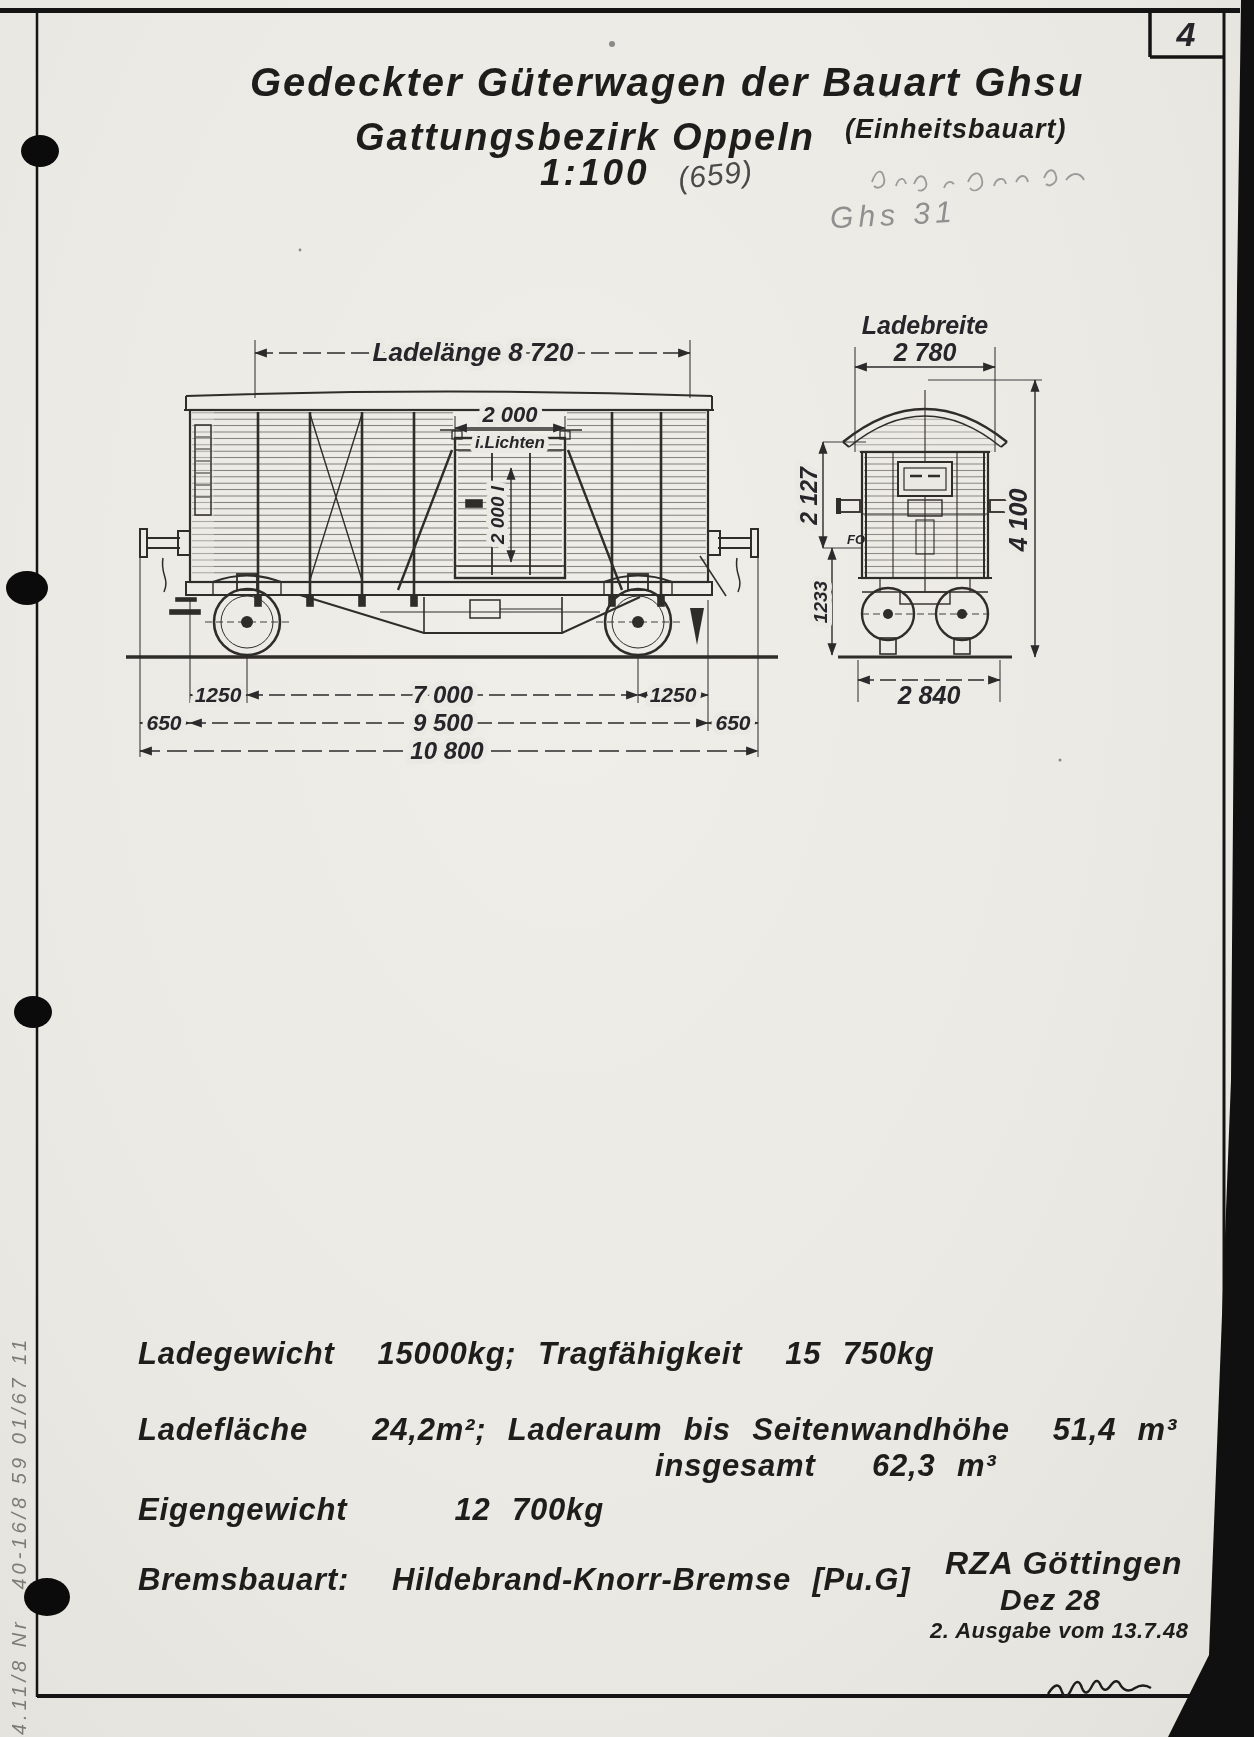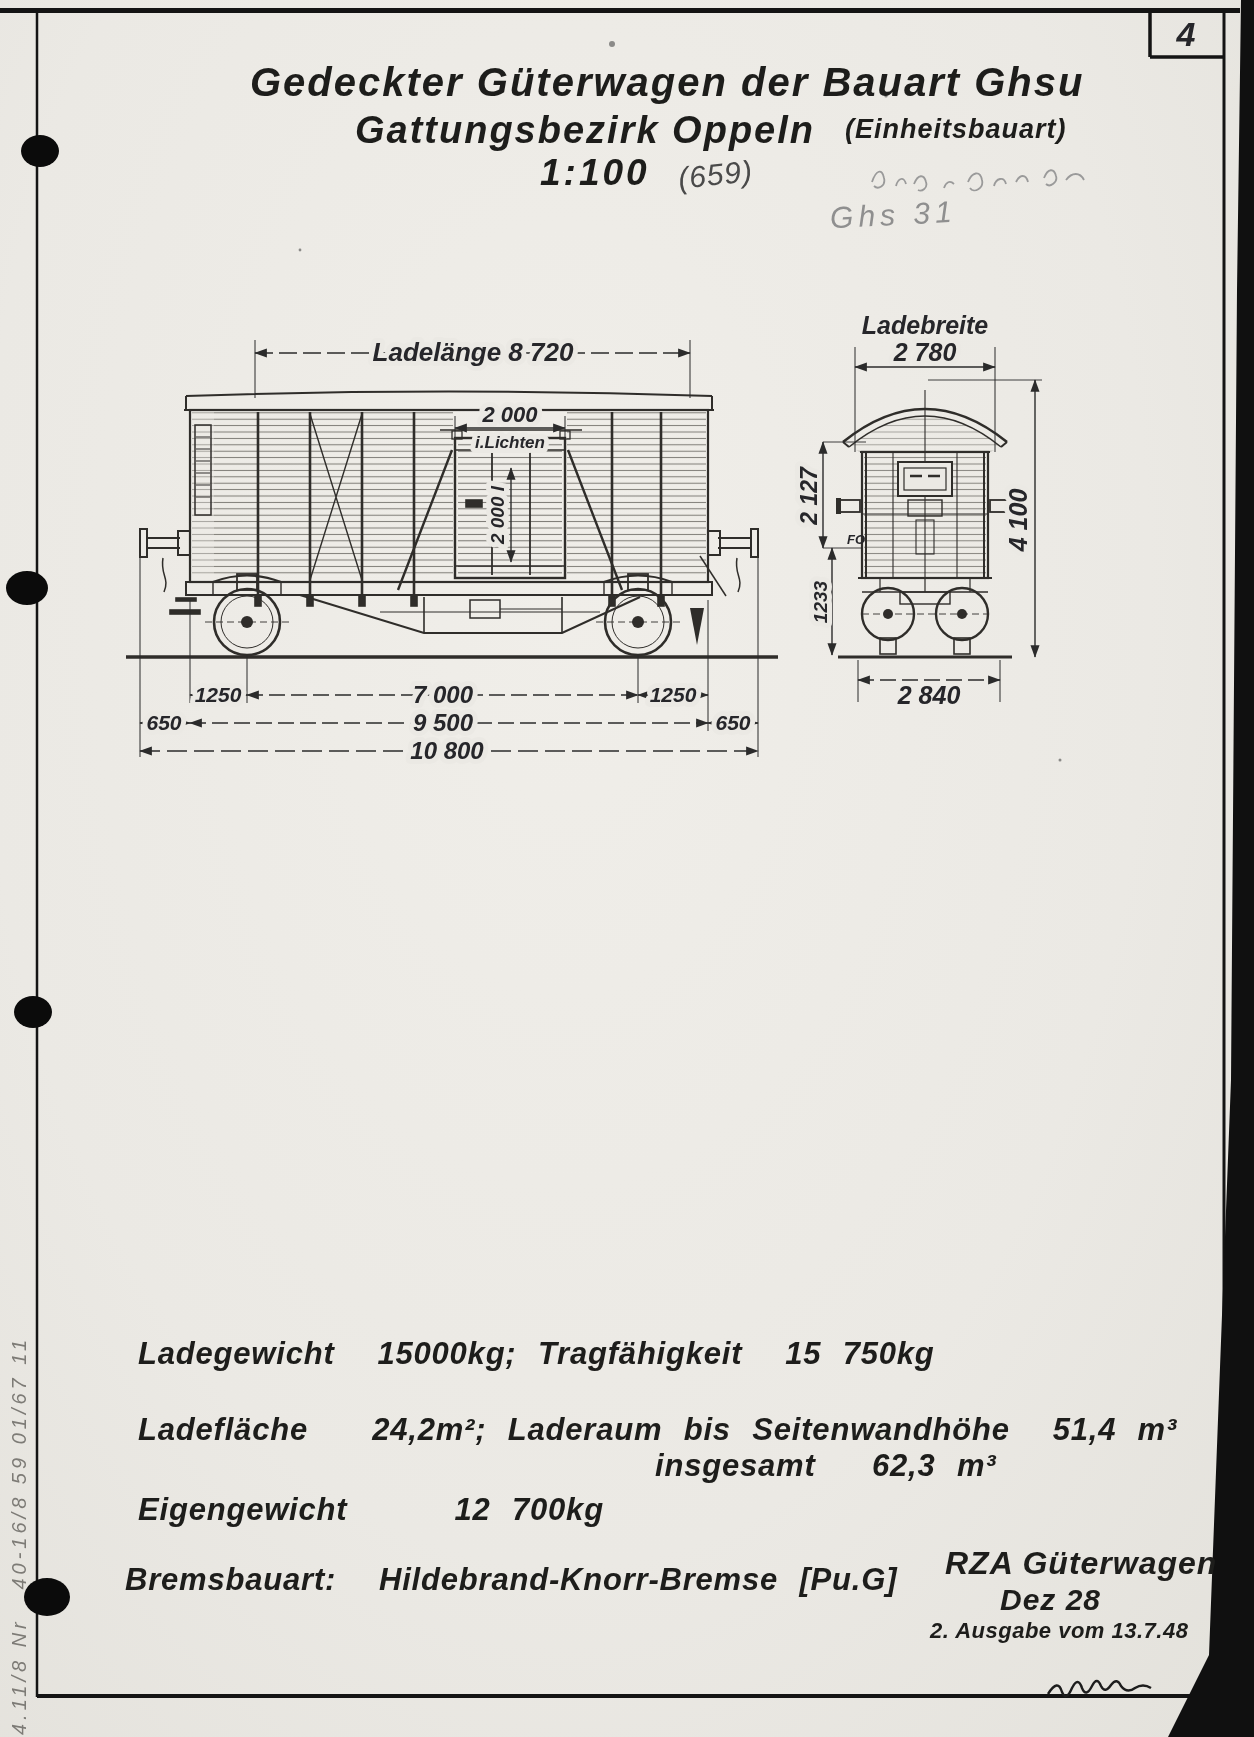--- a/index.html
+++ b/index.html
@@ -234,32 +234,32 @@
       <text transform="translate(827 602) rotate(-90)" font-size="19" text-anchor="middle" class="halo">1233</text>
       <text x="847" y="544" font-size="13">FO</text>
       <text x="929" y="704" font-size="25" text-anchor="middle">2 840</text>
     </g>
 
     <path d="M872 182 c4 -12 10 -14 12 -4 c2 8 -6 12 -10 8 m22 0 c2 -8 8 -10 10 -2 m8 0 c4 -10 10 -10 12 -2 c2 6 -4 10 -8 8 m26 -2 c2 -6 6 -8 10 -4 m14 -2 c4 -10 12 -12 14 -2 c2 8 -8 14 -12 8 m24 -2 c2 -8 10 -10 12 -2 m10 -2 c4 -8 10 -8 12 0 m16 -4 c4 -10 10 -10 12 -2 c2 6 -6 12 -10 8 m20 -4 c6 -8 14 -8 18 0" stroke="#9a9a9a" stroke-width="1.8" fill="none"></path>
     <path d="M1048 1694 q10 -16 14 -2 q4 10 10 -4 q6 -12 10 0 q4 10 10 -2 q5 -10 9 0 q4 8 10 -1 q6 -8 10 1 q6 8 14 2 q8 -5 16 0" stroke="#1d1d1d" stroke-width="2.4" fill="none"></path>
   </svg>
 
   <div class="abs hand title1" style="left:250px;top:60px;width:820px">Gedeckter Güterwagen der Bauart Ghsu</div>
-  <div class="abs hand title2" style="left:350px;top:109px;width:470px">Gattungsbezirk Oppeln</div>
+  <div class="abs hand title2" style="left:350px;top:116px;width:470px">Gattungsbezirk Oppeln</div>
   <div class="abs hand title-note" style="left:845px;top:114px">(Einheitsbauart)</div>
   <div class="abs hand scale" style="left:540px;top:152px">1:100</div>
   <div class="abs hand inkpen" style="left:678px;top:158px;font-size:30px;transform:rotate(-6deg)">(659)</div>
   <div class="abs hand pencil" style="left:830px;top:198px;font-size:30px;transform:rotate(-3deg);letter-spacing:5px">Ghs 31</div>
 
   <div class="abs spec" style="left:138px;top:1336px">Ladegewicht  15000kg; Tragfähigkeit  15 750kg</div>
   <div class="abs spec" style="left:138px;top:1412px">Ladefläche   24,2m²; Laderaum bis Seitenwandhöhe  51,4 m³</div>
   <div class="abs spec" style="left:655px;top:1448px">insgesamt</div>
   <div class="abs spec" style="left:872px;top:1448px">62,3 m³</div>
   <div class="abs spec" style="left:138px;top:1492px">Eigengewicht     12 700kg</div>
-  <div class="abs spec" style="left:125px;top:1562px">Bremsbauart:  Hildebrand-Knorr-Bremse [Pu.G]</div>
-
-  <div class="abs hand footer-big" style="left:945px;top:1545px">RZA Güterwagen</div>
+  <div class="abs spec" style="left:138px;top:1562px">Bremsbauart:  Hildebrand-Knorr-Bremse [Pu.G]</div>
+
+  <div class="abs hand footer-big" style="left:945px;top:1545px">RZA Göttingen</div>
   <div class="abs hand footer-big" style="left:1000px;top:1583px;font-size:30px">Dez 28</div>
   <div class="abs hand footer-small" style="left:930px;top:1618px">2. Ausgabe vom 13.7.48</div>
 
   <div class="abs margin-note" style="left:8px;top:1735px;width:420px;transform:rotate(-90deg);transform-origin:0 0">4.11/8 Nr   40-16/8 59 01/67 11</div>
 
 </div>
 
 </body></html>

